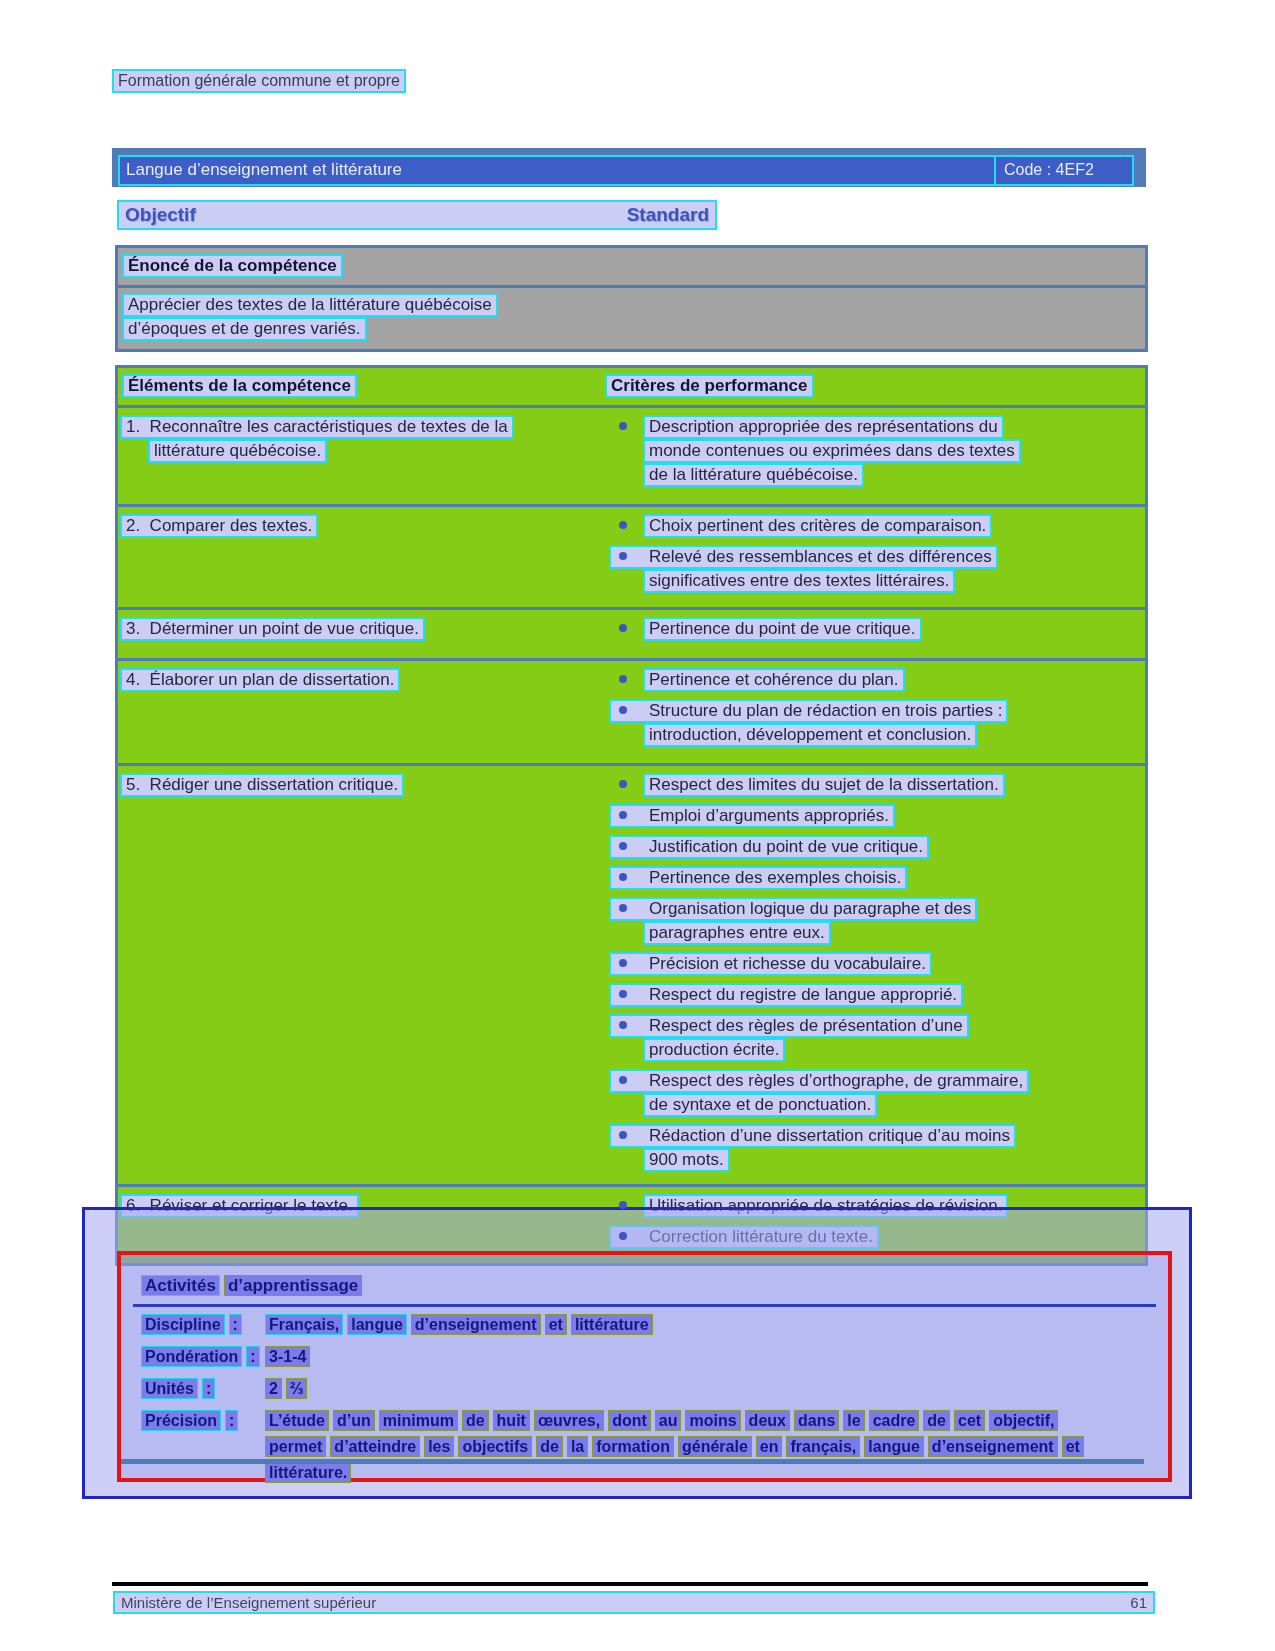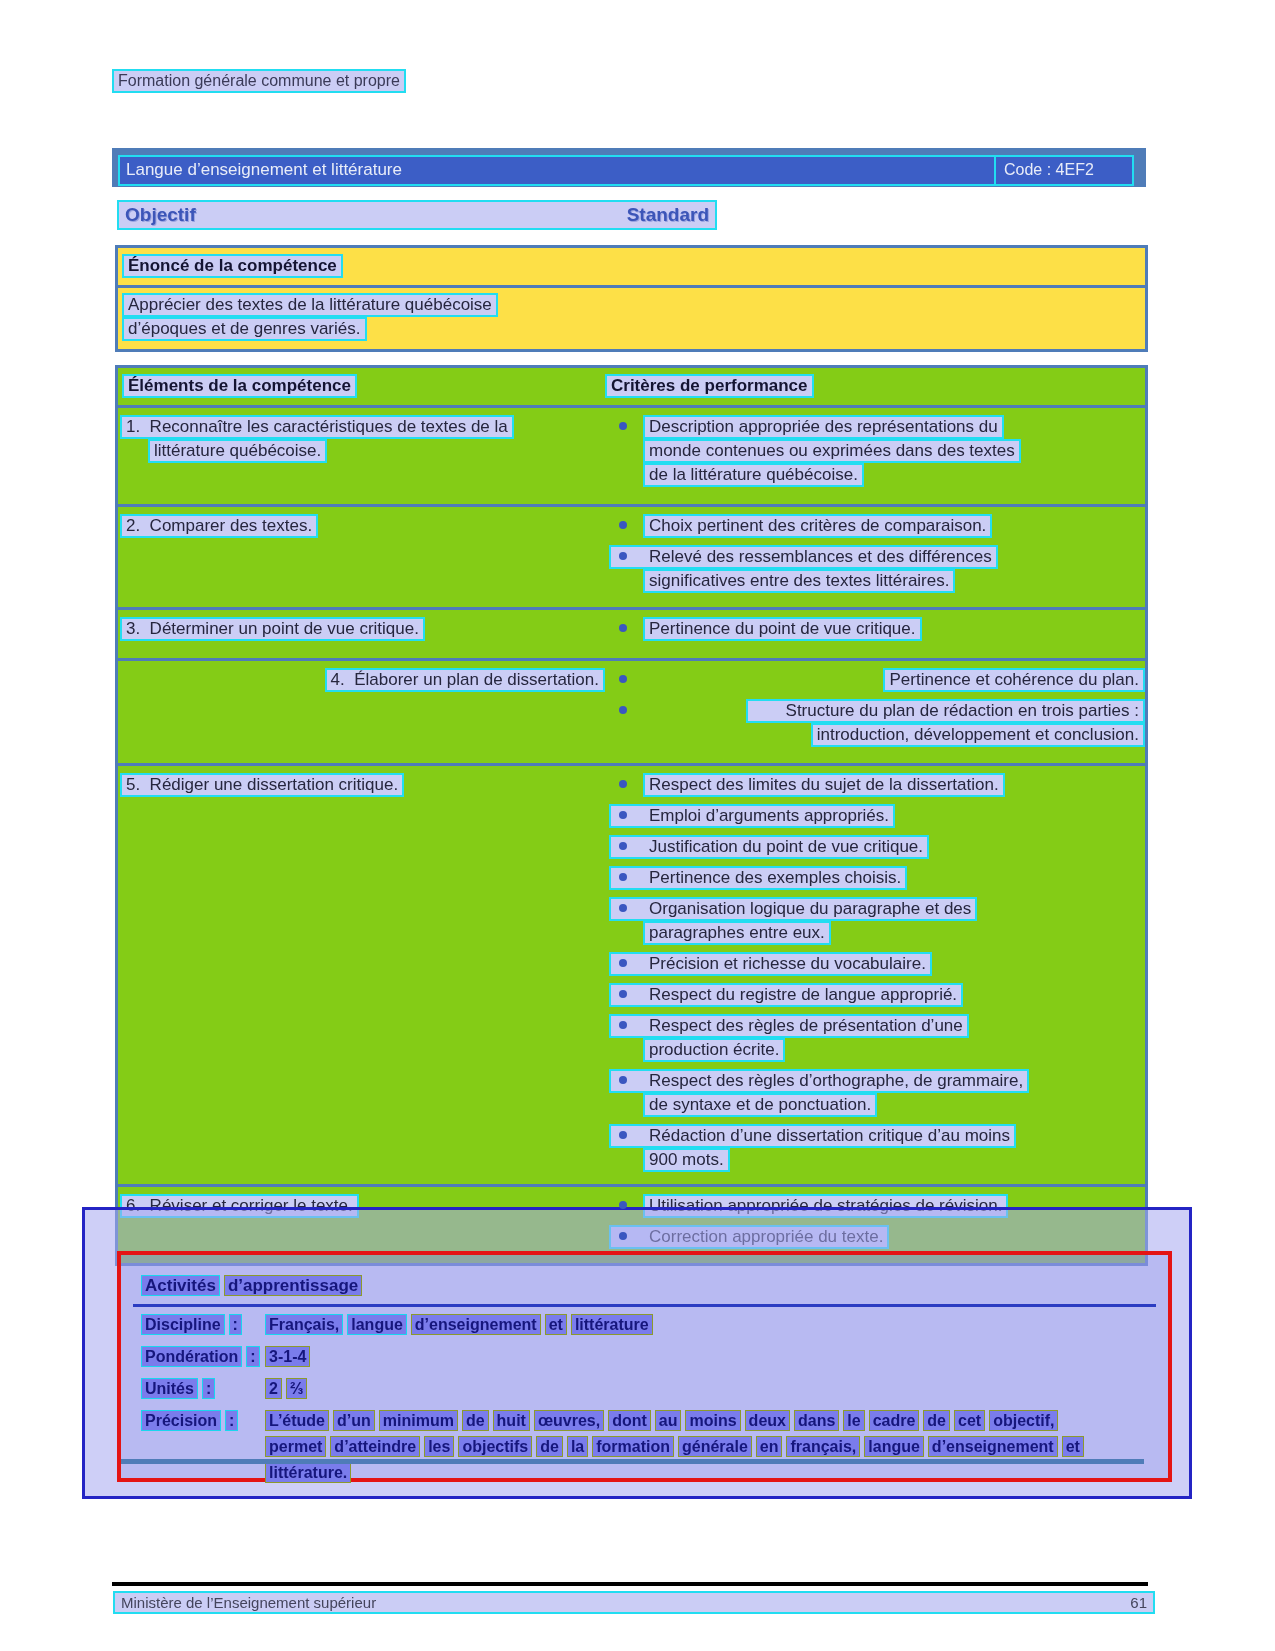--- a/index.html
+++ b/index.html
@@ -21,21 +21,21 @@
            padding-left:8px;white-space:nowrap;}
 
   
   .objrow{position:absolute;left:117px;top:200px;width:584px;height:26px;background:#cbcdf5;
           border:2px solid #22ddf1;display:flex;justify-content:space-between;align-items:center;
           padding:0 6px;}
   .objtxt{font-size:19px;font-weight:bold;color:#3c55b8;
           text-shadow:1px 1px 0 rgba(60,85,184,0.35);white-space:nowrap;}
 
   
-  .enonce{position:absolute;left:115px;top:245px;width:1027px;border:3px solid #4f7cb8;background:#fde047;}
+  .enonce{position:absolute;left:115px;top:245px;width:1027px;border:3px solid #4f7cb8;background:#a3a3a3;}
   .enonce-head{border-bottom:3px solid #4f7cb8;padding:6px 4px 7px 4px;}
   .enonce-head .lhl{font-weight:bold;color:#141432;}
   .enonce-body{padding:5px 4px 8px 4px;}
   .eline{line-height:23px;}
 
   
   .ctable{position:absolute;left:115px;top:365px;width:1027px;border:3px solid #4f7cb8;background:#84cc16;}
   .thead{display:flex;padding:6px 0 7px 0;border-bottom:3px solid #4f7cb8;}
   .th1{margin-left:4px;font-weight:bold;color:#141432;width:auto;}
   .thwrap1{width:487px;}
@@ -152,21 +152,21 @@
           <div class="tcell-el">
             <div class="eline"><span class="lhl">3.&nbsp; Déterminer un point de vue critique.</span></div>
           </div>
           <div class="tcell-cr">
             <div class="crit">
               <span class="dot"></span>
               <div class="line l1"><span class="lhl">Pertinence du point de vue critique.</span></div>
             </div>
           </div>
         </div>
-        <div class="trow" style="min-height: 90px; text-align: right;">
+        <div class="trow" style="min-height: 90px;">
           <div class="tcell-el">
             <div class="eline"><span class="lhl">4.&nbsp; Élaborer un plan de dissertation.</span></div>
           </div>
           <div class="tcell-cr">
             <div class="crit">
               <span class="dot"></span>
               <div class="line l1"><span class="lhl">Pertinence et cohérence du plan.</span></div>
             </div>
             <div class="crit incl">
               <span class="dot"></span>
@@ -230,21 +230,21 @@
           <div class="tcell-el">
             <div class="eline"><span class="lhl">6.&nbsp; Réviser et corriger le texte.</span></div>
           </div>
           <div class="tcell-cr">
             <div class="crit">
               <span class="dot"></span>
               <div class="line l1"><span class="lhl">Utilisation appropriée de stratégies de révision.</span></div>
             </div>
             <div class="crit incl">
               <span class="dot"></span>
-              <div class="line l1"><span class="lhl">Correction appropriée du texte.</span></div>
+              <div class="line l1"><span class="lhl">Correction littérature du texte.</span></div>
             </div>
           </div>
         </div>
       </div>
   </div>
 
   <div class="overlay"></div>
 
   <div class="redbox">
     <div class="act-head" id="act-head"><span class="w cyan">Activités</span><span class="w ">d’apprentissage</span></div>

